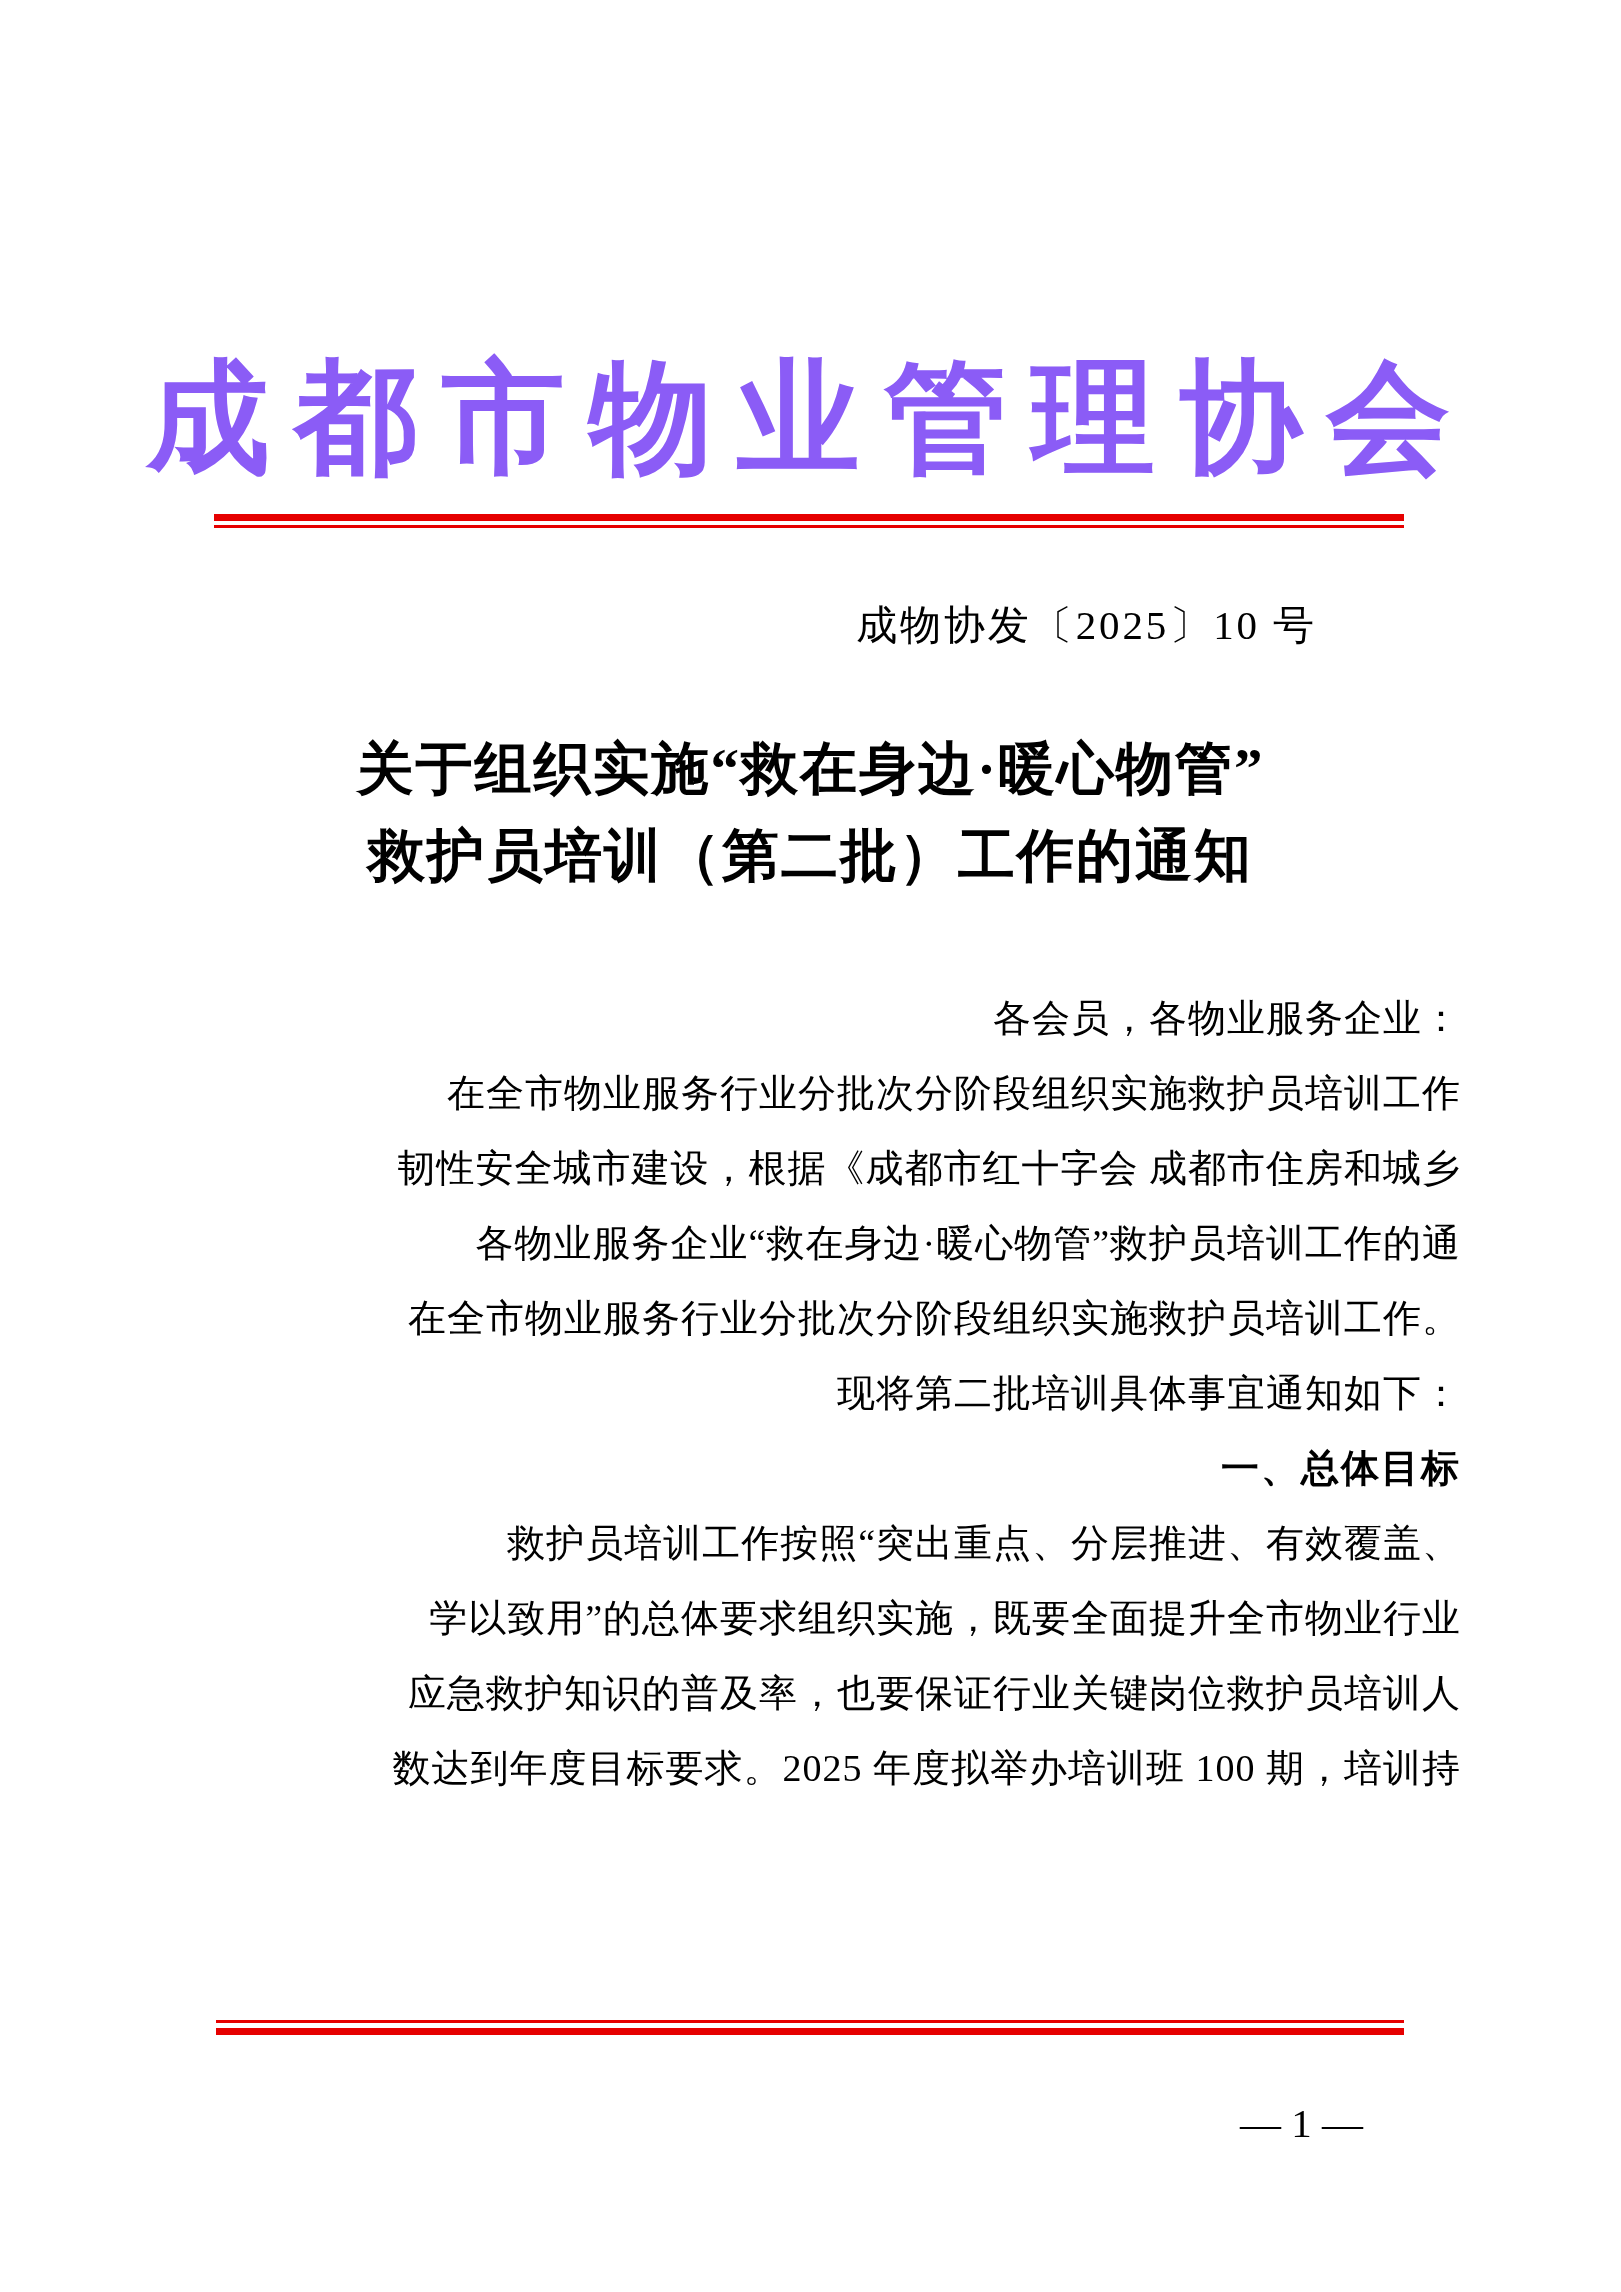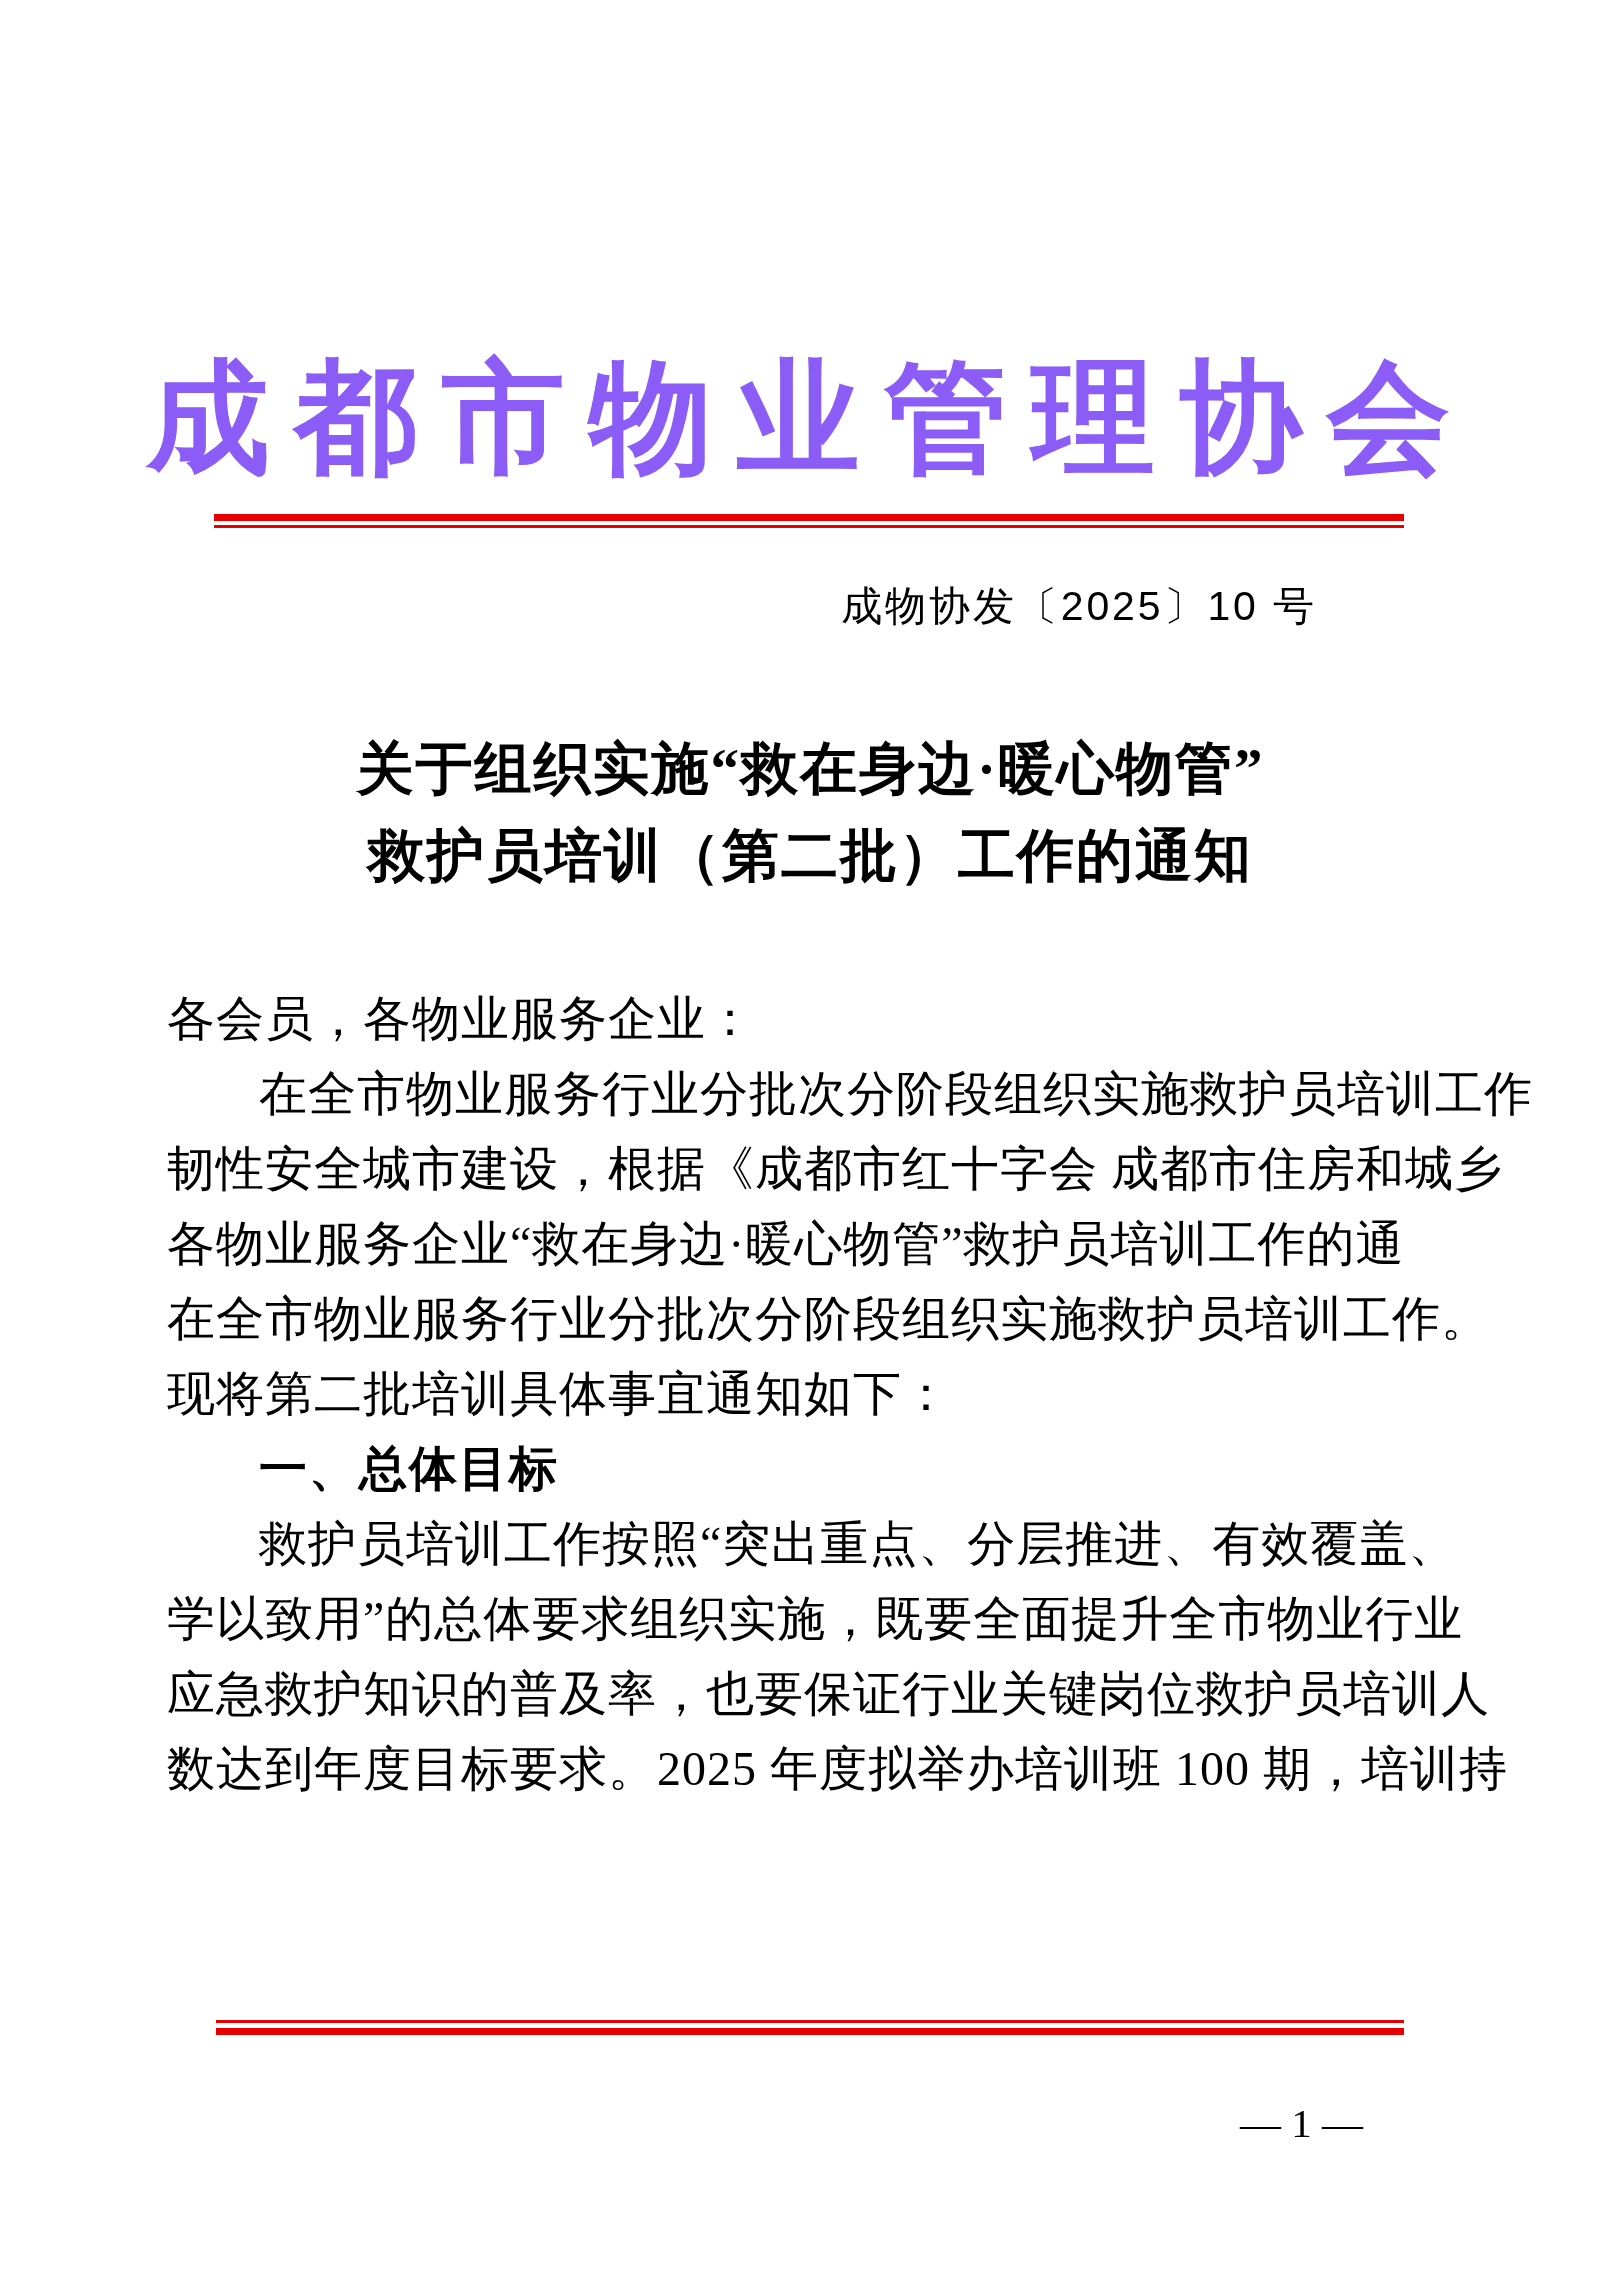--- a/index.html
+++ b/index.html
@@ -50,27 +50,27 @@
     top: 2020px;
     width: 1188px;
   }
   .rule-bottom .bar-thin  { height: 2.9px; background: #e60000; }
   .rule-bottom .bar-gap   { height: 4.9px; background: transparent; }
   .rule-bottom .bar-thick { height: 6.9px; background: #e60000; }
 
   
   .docno {
     position: absolute;
-    top: 581px;
+    top: 600px;
     right: 304px;
     font-size: 41px;
     line-height: 51px;
     letter-spacing: 2.9px;
     white-space: nowrap;
-    font-family: Liberation Sans, sans-serif;
+    font-family: Liberation Serif, serif;
   }
 
   
   .doc-title {
     position: absolute;
     top: 725px;
     left: 0;
     width: 100%;
     text-align: center;
     font-weight: bold;
@@ -79,23 +79,24 @@
     letter-spacing: 2px;
     white-space: nowrap;
   }
 
   
   .body-text {
     position: absolute;
     left: 167px;
     top: 981px;
     width: 1294px;
-    font-size: 48px;
+    font-size: 38px;
     line-height: 75px;
     letter-spacing: 1px;
+    text-align: right;
   }
   .line {
     white-space: nowrap;
     height: 75px;
   }
   .indent {
     padding-left: 92px;
   }
   .section-heading {
     font-weight: bold;

